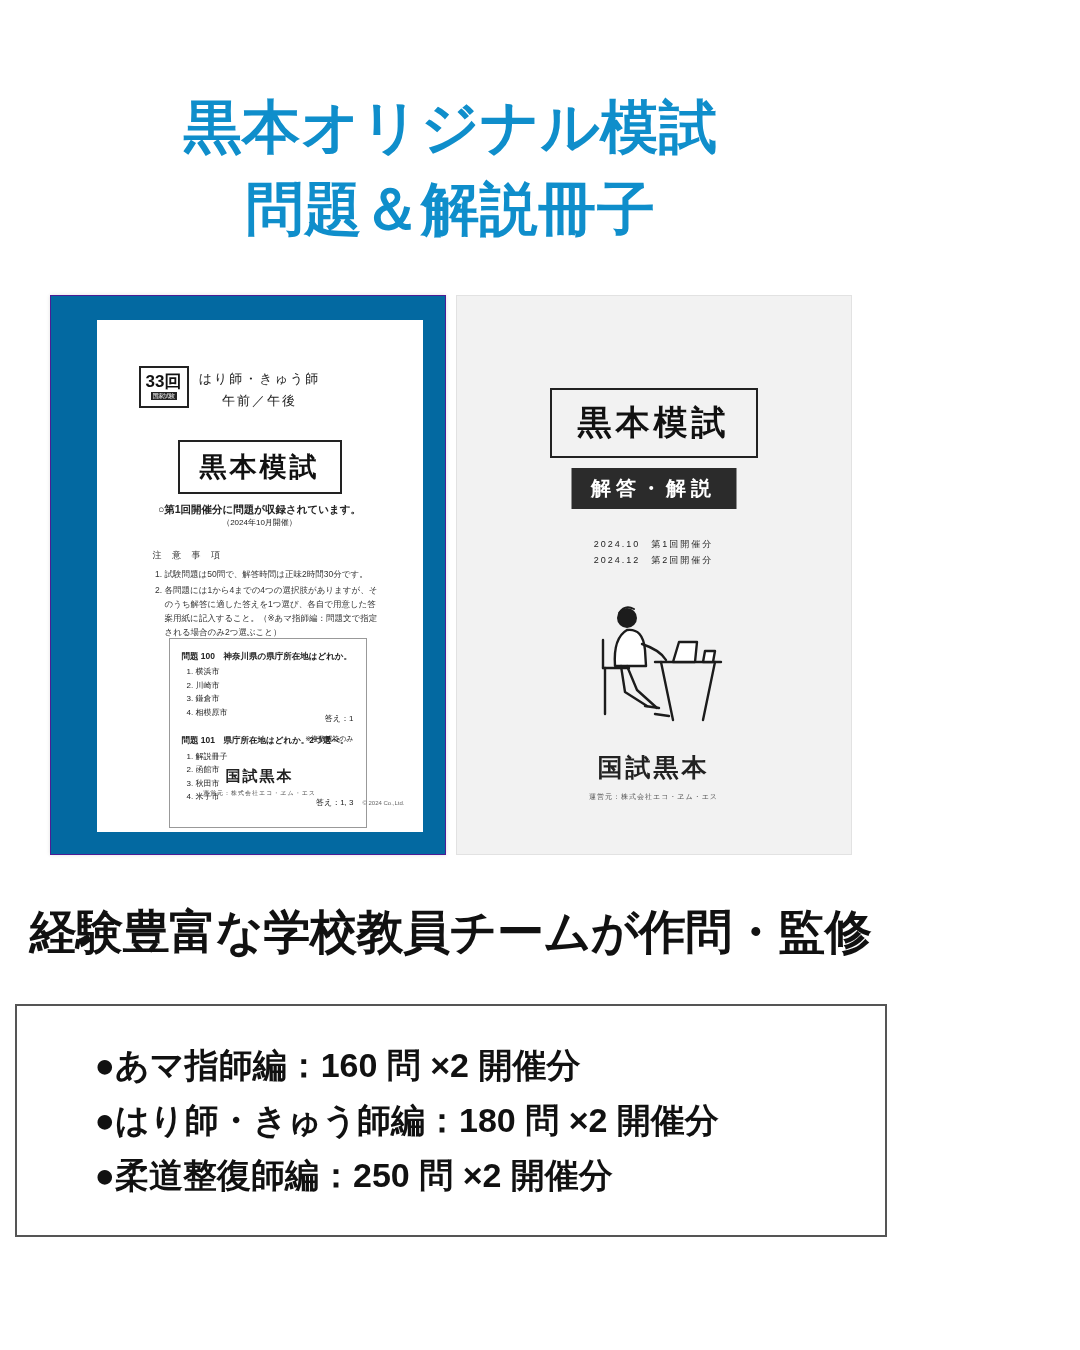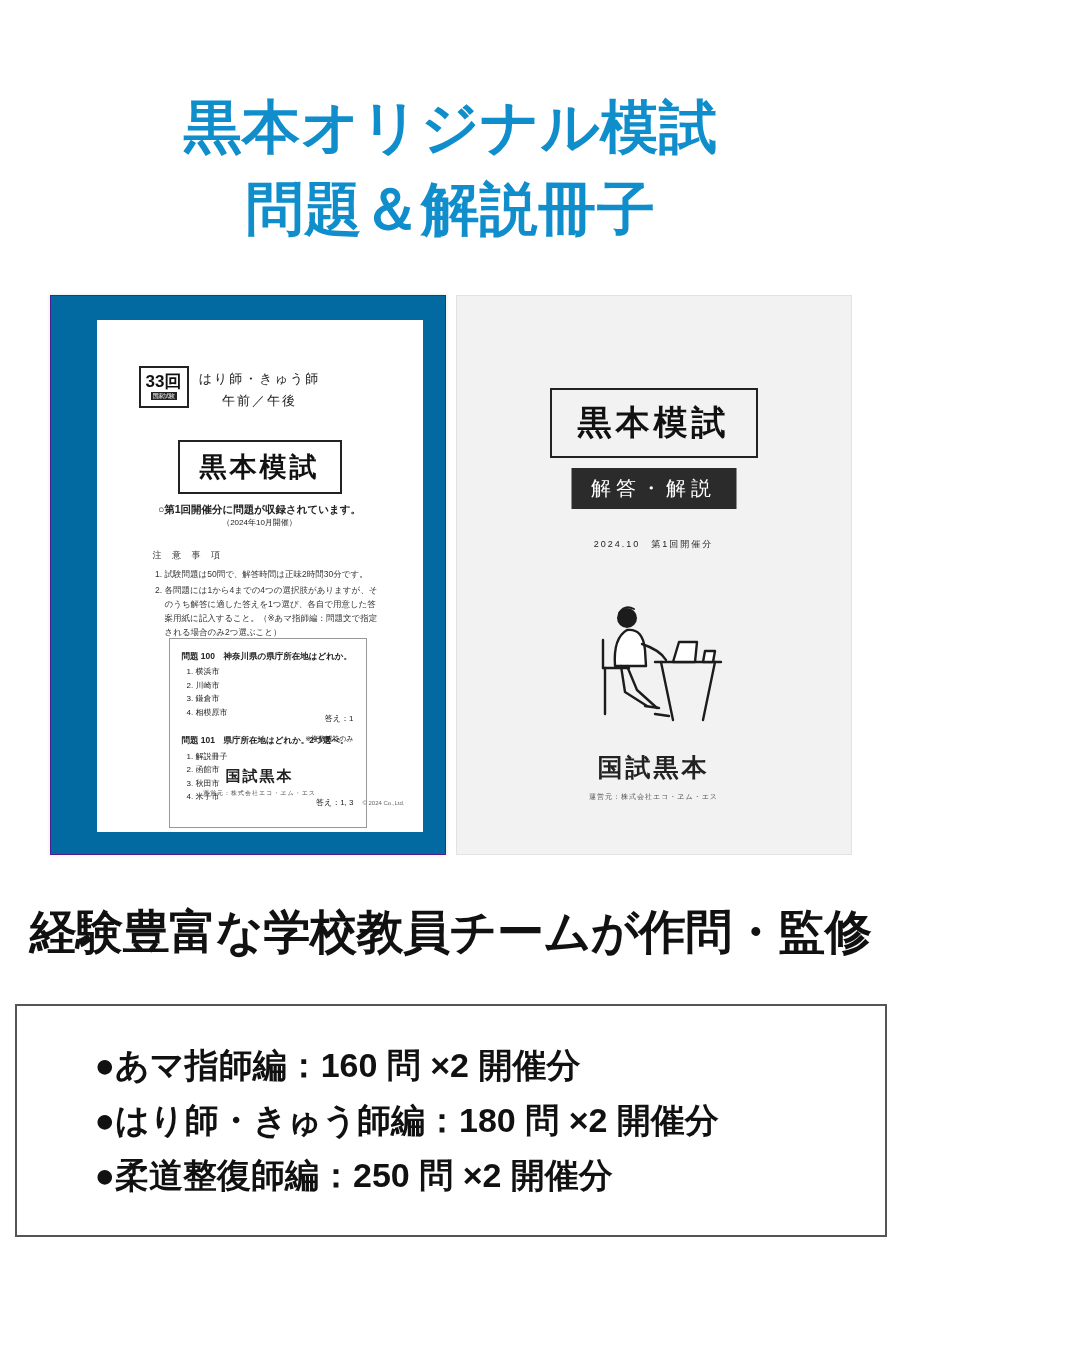--- a/index.html
+++ b/index.html
@@ -226,21 +226,21 @@
   }
   .r-sub {
     position: absolute;
     left: 50%;
     transform: translateX(-50%);
     top: 172px;
     background: #2b2b2b;
     color: #ffffff;
     padding: 7px 20px;
     font-size: 20px;
-    font-weight: 400;
+    font-weight: 700;
     letter-spacing: 5px;
     white-space: nowrap;
     text-align: center;
   }
   .r-dates {
     position: absolute;
     left: 0; right: 0;
     top: 240px;
     text-align: center;
     font-size: 9px;
@@ -376,20 +376,21 @@
         <div class="corner-code">© 2024 Co.,Ltd.</div>
       </div>
     </div>
 
     <div class="booklet right">
       <div class="r-title">黒本模試</div>
       <div class="r-sub">解答・解説</div>
 
       <div class="r-dates">
         <div>2024.10　第1回開催分</div>
+        <div>2024.12　第2回開催分</div>
       </div>
 
       <div class="illus">
         <svg viewBox="0 0 170 140" width="170" height="140" xmlns="http://www.w3.org/2000/svg">
           <g fill="none" stroke="#1c1c1c" stroke-width="2.4" stroke-linecap="round" stroke-linejoin="round">
 
             <circle cx="58" cy="22" r="10" fill="#1c1c1c" stroke="none"></circle>
 
             <path d="M50 17 q6 -9 15 -4" stroke-width="2"></path>
 

